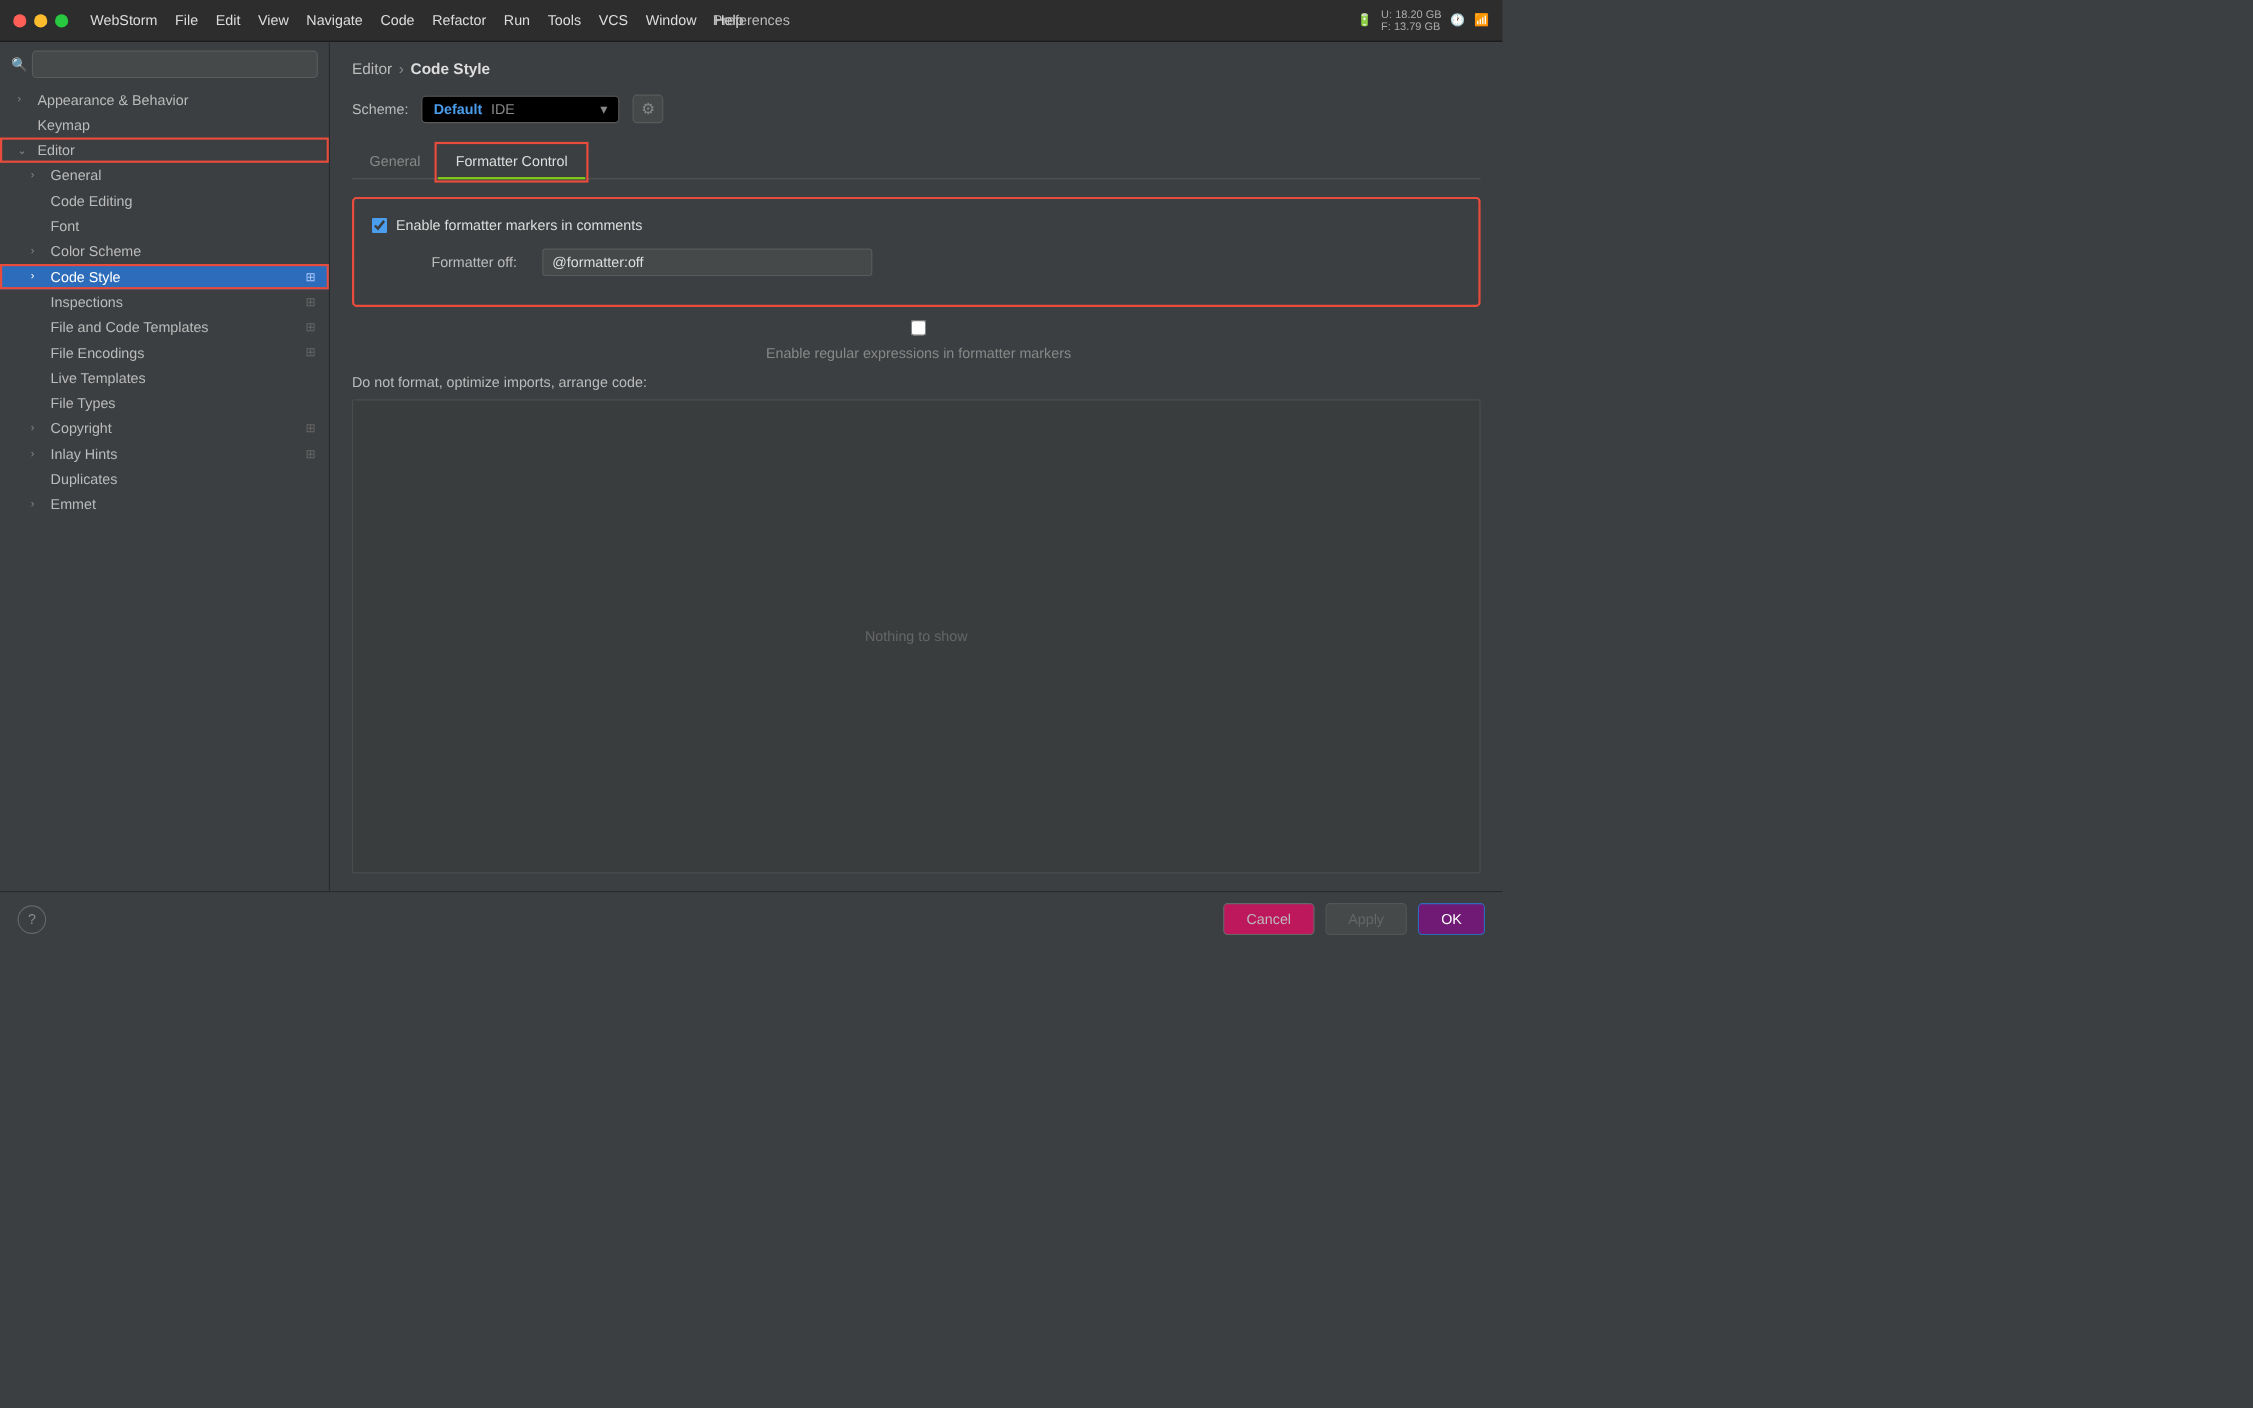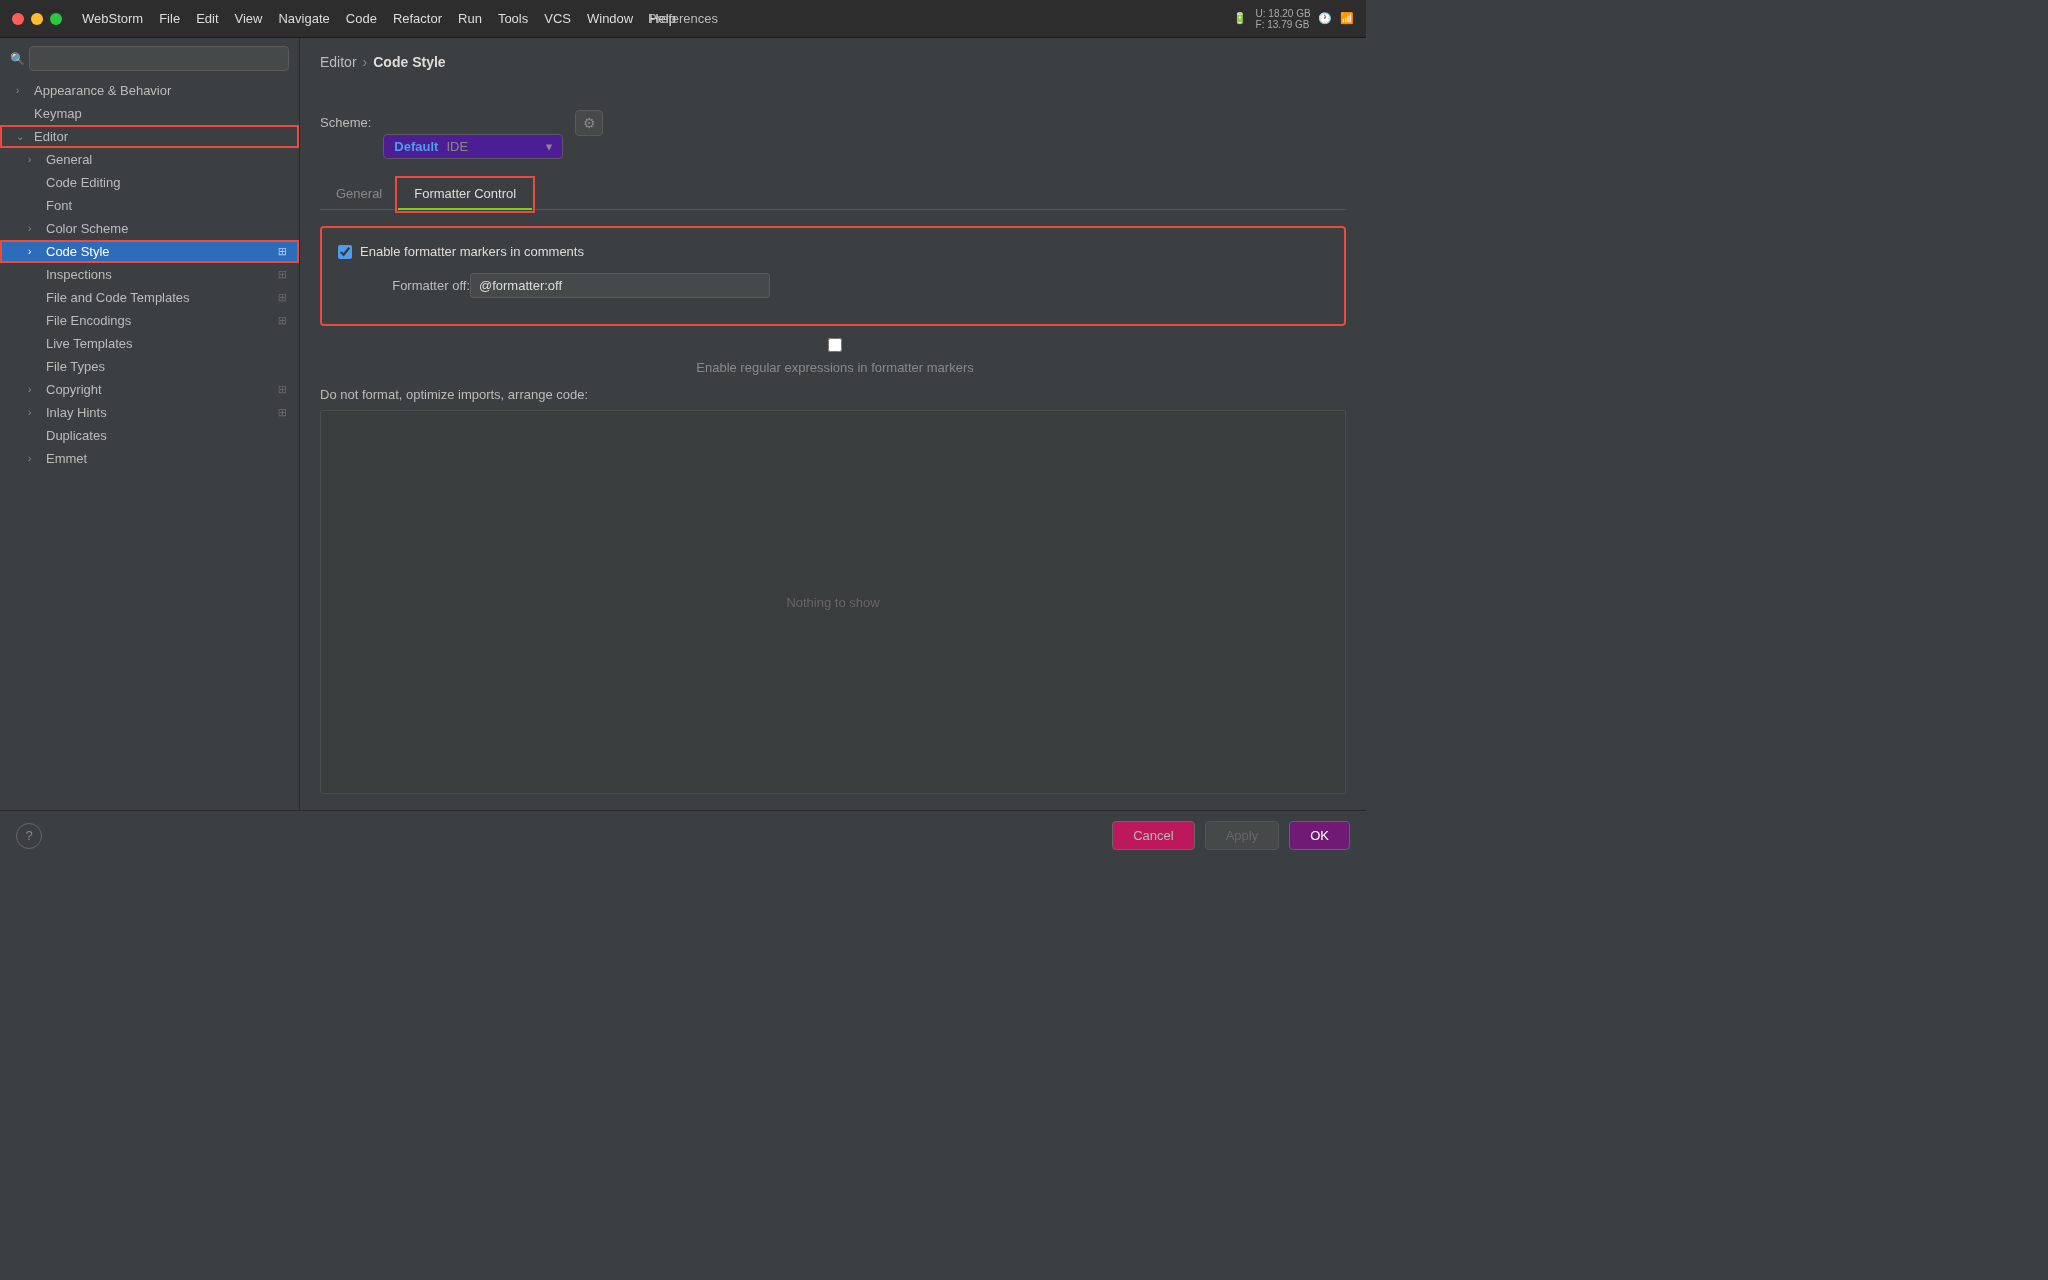--- a/index.html
+++ b/index.html
@@ -164,32 +164,31 @@
       display: flex;
       align-items: center;
       gap: 12px;
       margin-bottom: 20px;
     }
     .scheme-label {
       font-size: 13px;
       color: #bbbbbb;
     }
     .scheme-dropdown {
-      background: #4c1d95;
+      background: #000000;
       border: 1px solid #5a5a5a;
       border-radius: 4px;
       padding: 4px 10px;
       color: #4a9eed;
       font-size: 13px;
       display: flex;
       align-items: center;
       gap: 8px;
       cursor: pointer;
       min-width: 180px;
-      margin-top: 48px;
     }
     .scheme-dropdown .scheme-name { font-weight: 600; color: #4a9eed; }
     .scheme-dropdown .scheme-sub { color: #888; font-weight: 400; }
     .scheme-dropdown .dropdown-arrow { margin-left: auto; color: #888; }
     .gear-btn {
       background: #45494a;
       border: 1px solid #5a5a5a;
       border-radius: 4px;
       width: 28px;
       height: 26px;
@@ -245,21 +244,21 @@
       accent-color: #4a9eed;
       cursor: pointer;
     }
     .checkbox-label {
       font-size: 13px;
       color: #dddddd;
     }
     .form-row {
       display: flex;
       align-items: center;
-      gap: 0;
+      gap: 23px;
       margin-bottom: 10px;
       padding-left: 22px;
     }
     .form-row-label {
       font-size: 13px;
       color: #bbbbbb;
       min-width: 110px;
       text-align: right;
     }
     .form-row-input {

